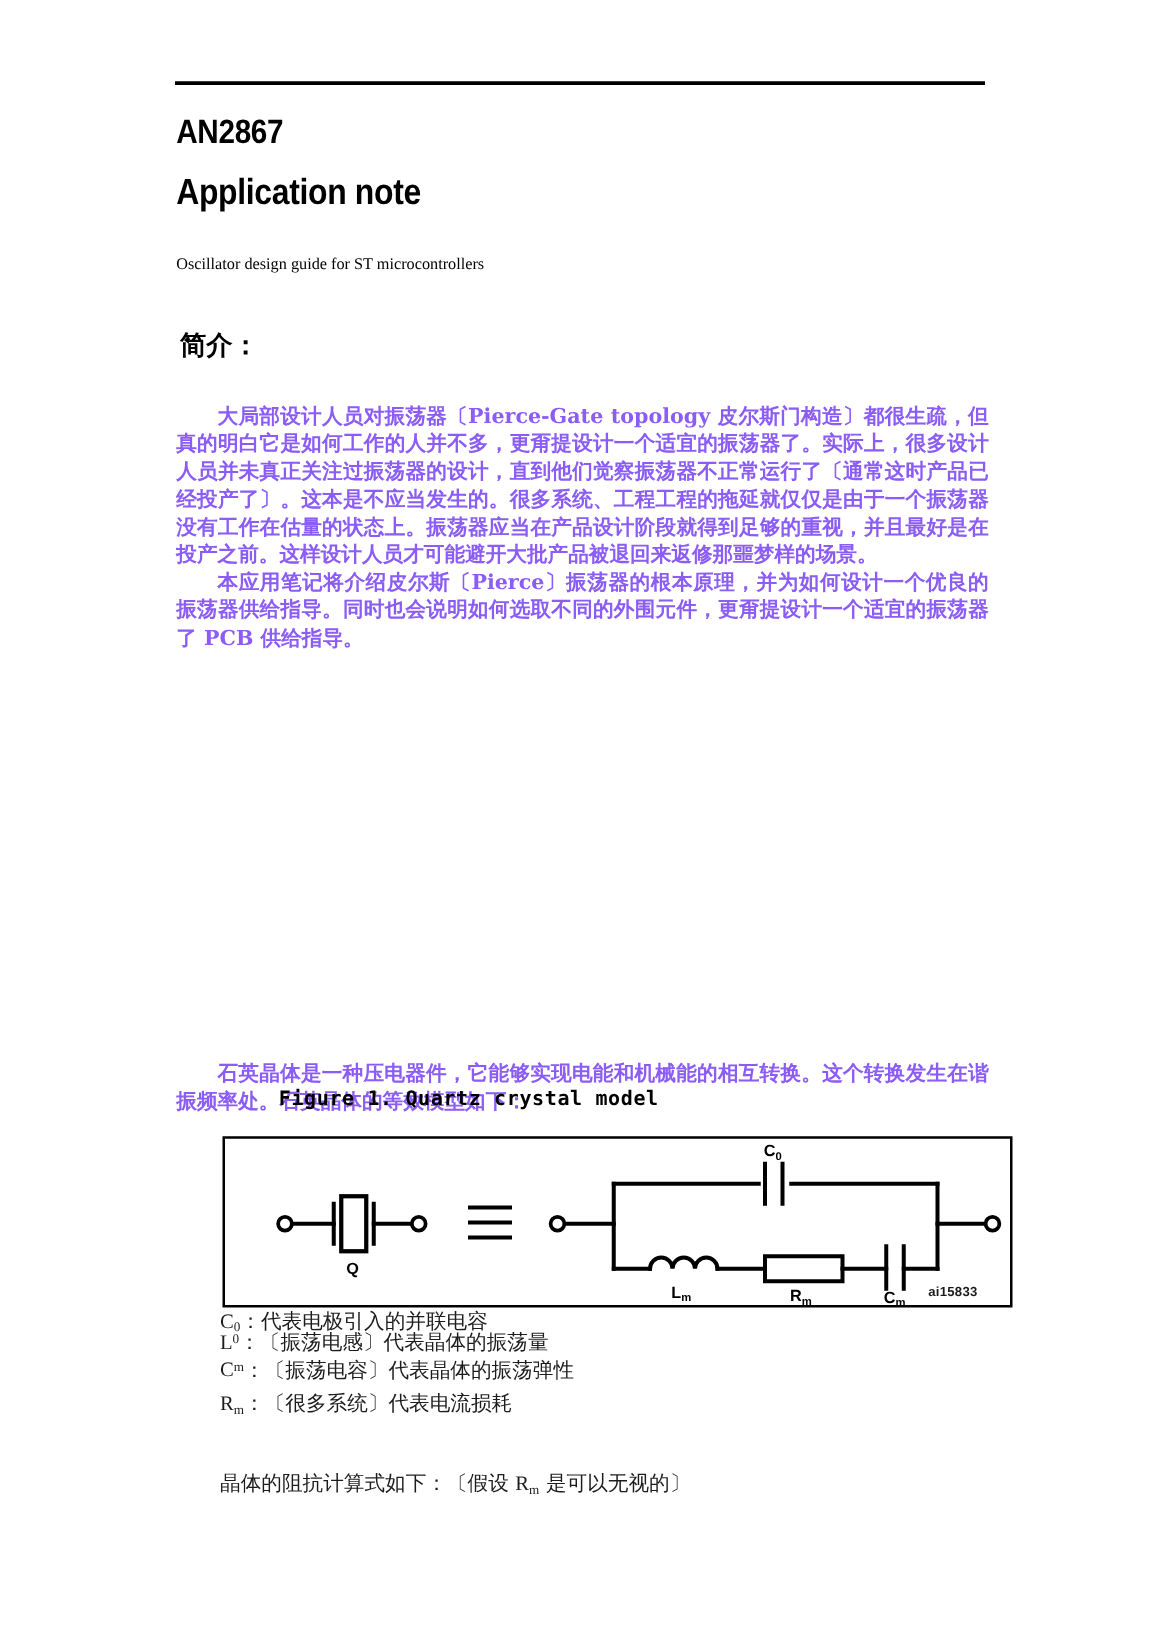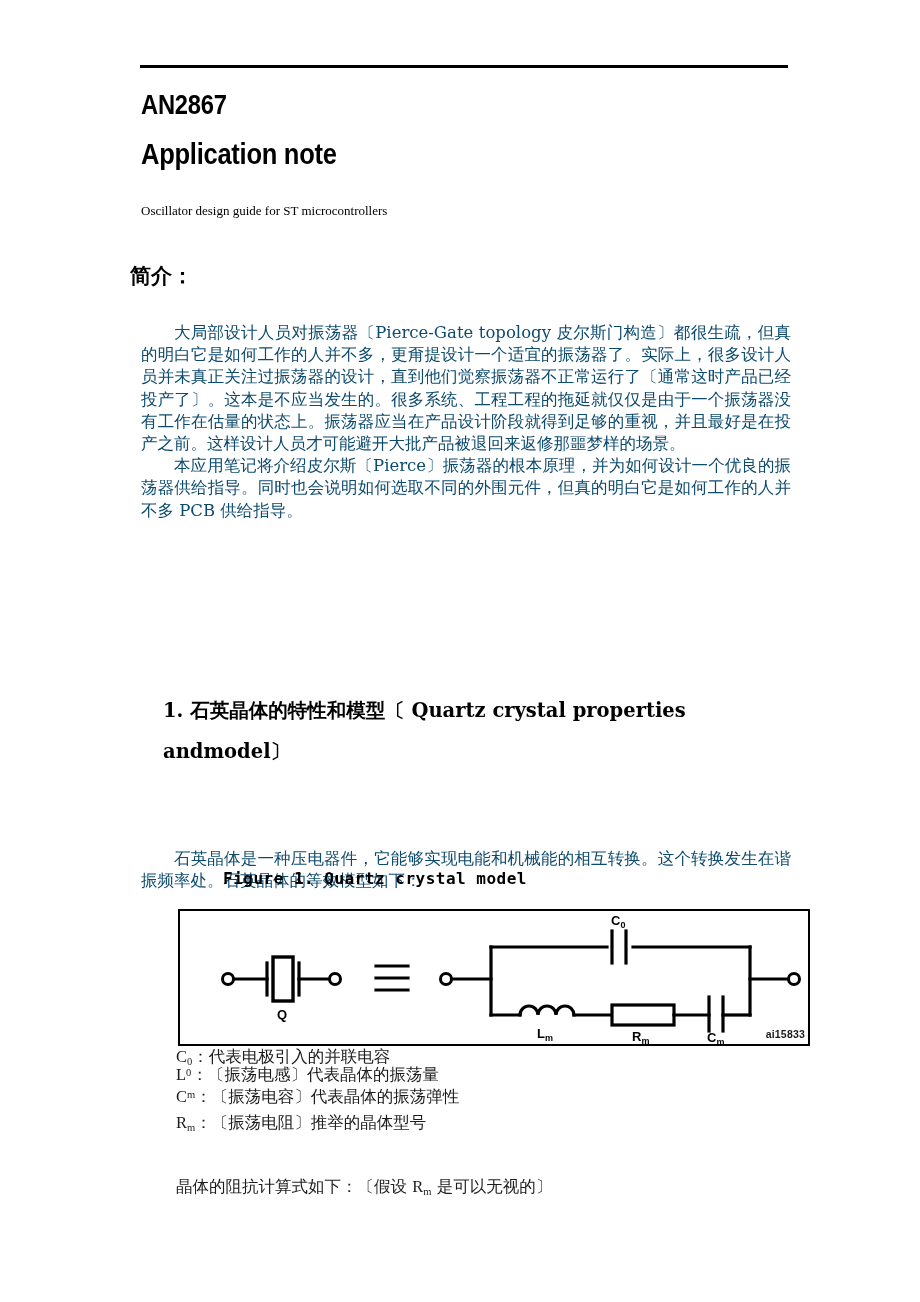--- a/index.html
+++ b/index.html
@@ -66,38 +66,39 @@
     top: 203px;
     font-family: Liberation Serif, serif;
     font-size: 13px;
     letter-spacing: 0px;
     white-space: nowrap;
   }
 
   
   .intro-label {
     position: absolute;
-    left: 130px;
+    left: 144px;
     top: 262px;
     font-family: "DejaVu Serif", "Liberation Serif", serif;
     font-weight: bold;
     font-size: 21px;
     white-space: nowrap;
   }
 
   
   .body-block {
     position: absolute;
     left: 141px;
     width: 650px;
     font-family: "DejaVu Serif", "Liberation Serif", serif;
     font-size: 16.5px;
     line-height: 22.2px;
     text-align: justify;
-    color: #0c4a6e;
+    color: #8b5cf6;
+    font-weight: bold;
   }
   #intro-body { top: 322px; }
   .body-block p {
     margin: 0;
     text-indent: 2em;
   }
 
   
   .section-heading {
     position: absolute;
@@ -137,21 +138,21 @@
     box-sizing: border-box;
     background: #fff;
   }
   .figure-box svg {
     display: block;
     width: 100%;
     height: 100%;
   }
   .fig-id {
     position: absolute;
-    right: 3px;
+    right: 26px;
     bottom: 4px;
     font-family: "Liberation Sans", sans-serif;
     font-size: 10.5px;
     font-weight: bold;
     color: #1a1a1a;
     letter-spacing: 0.2px;
   }
 
   
   .legend {
@@ -194,24 +195,23 @@
   <div class="header-rule"></div>
 
   <div class="doc-number">AN2867</div>
   <div class="doc-title">Application note</div>
   <div class="doc-subtitle">Oscillator design guide for ST microcontrollers</div>
 
   <div class="intro-label">简介：</div>
 
   <div class="body-block" id="intro-body">
     <p>大局部设计人员对振荡器〔Pierce-Gate topology 皮尔斯门构造〕都很生疏，但真的明白它是如何工作的人并不多，更甭提设计一个适宜的振荡器了。实际上，很多设计人员并未真正关注过振荡器的设计，直到他们觉察振荡器不正常运行了〔通常这时产品已经投产了〕。这本是不应当发生的。很多系统、工程工程的拖延就仅仅是由于一个振荡器没有工作在估量的状态上。振荡器应当在产品设计阶段就得到足够的重视，并且最好是在投产之前。这样设计人员才可能避开大批产品被退回来返修那噩梦样的场景。</p>
-    <p>本应用笔记将介绍皮尔斯〔Pierce〕振荡器的根本原理，并为如何设计一个优良的振荡器供给指导。同时也会说明如何选取不同的外围元件，但真的明白它是如何工作的人并不多 PCB 供给指导。</p>
-  </div>
-
-  <div class="section-heading">1. 石英晶体的特性和模型〔 Quartz crystal properties andmodel〕</div>
+    <p>本应用笔记将介绍皮尔斯〔Pierce〕振荡器的根本原理，并为如何设计一个优良的振荡器供给指导。同时也会说明如何选取不同的外围元件，更甭提设计一个适宜的振荡器了 PCB 供给指导。</p>
+  </div>
+
 
   <div class="body-block" id="quartz-body">
     <p>石英晶体是一种压电器件，它能够实现电能和机械能的相互转换。这个转换发生在谐振频率处。石英晶体的等效模型如下：</p>
   </div>
 
   <div class="figure-caption">Figure 1. Quartz crystal model</div>
 
   <div class="figure-box">
     <svg viewBox="0 0 628 133" preserveAspectRatio="none">
       <g stroke="#000" fill="none" stroke-width="3.2" stroke-linecap="square">
@@ -270,20 +270,20 @@
     <div class="legend-line l0">
       <span class="sym">C<sub>0</sub></span><span>：代表电极引入的并联电容</span>
     </div>
     <div class="legend-line l1">
       <span class="sym">L<sup>0</sup></span><span>：〔振荡电感〕代表晶体的振荡量</span>
     </div>
     <div class="legend-line l2">
       <span class="sym">C<sup>m</sup></span><span>：〔振荡电容〕代表晶体的振荡弹性</span>
     </div>
     <div class="legend-line l3">
-      <span class="sym">R<sub>m</sub></span><span>：〔振荡电阻〕推举的晶体型号</span>
+      <span class="sym">R<sub>m</sub></span><span>：〔很多系统〕代表电流损耗</span>
     </div>
     <div class="legend-line l4">
       <span>晶体的阻抗计算式如下：〔假设 </span><span class="sym"><span>R</span><sub>m</sub></span><span> 是可以无视的〕</span>
     </div>
   </div>
 
 </div>
 
 </body></html>

